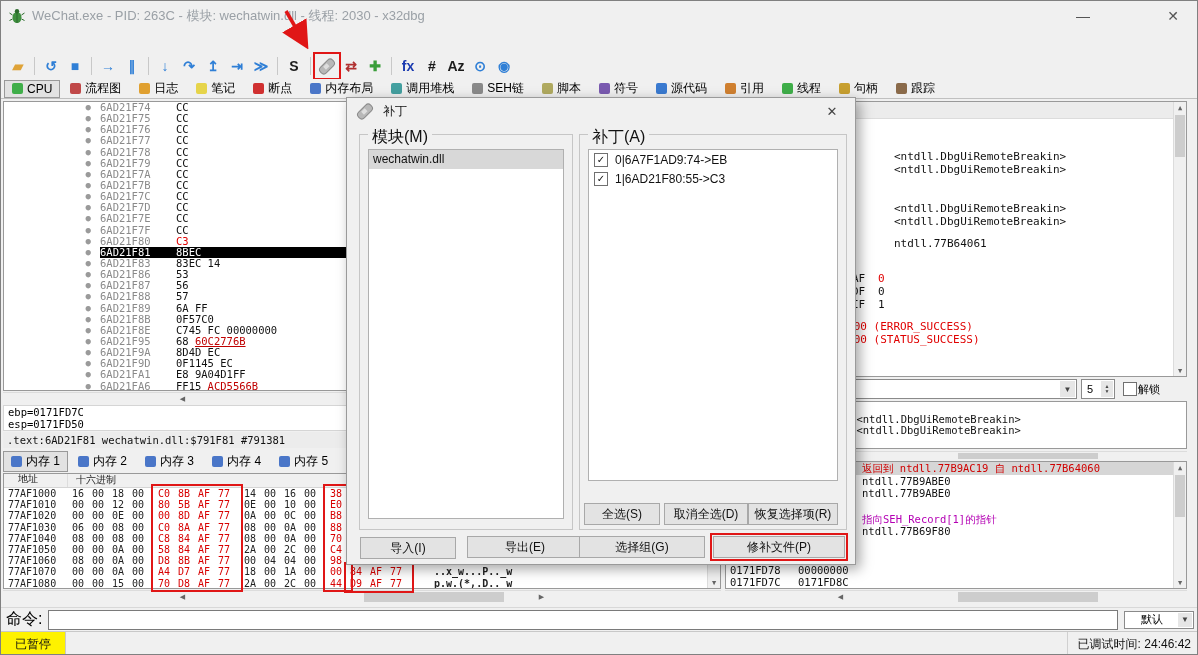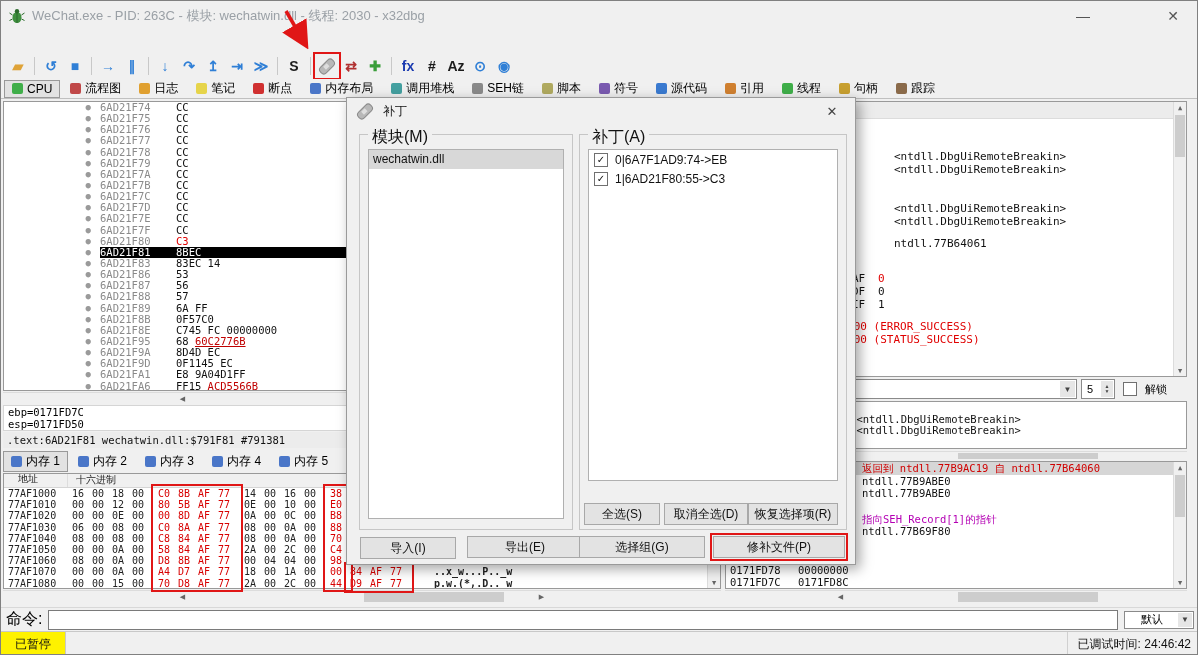--- a/index.html
+++ b/index.html
@@ -74,21 +74,21 @@
   .fname{width:26px;flex:0 0 auto;}
   .fval{width:34px;flex:0 0 auto;}
   .gap{height:9px;}
 
   
   #callrow{position:absolute;left:724px;top:378px;width:462px;height:20px;display:flex;align-items:center;}
   #ccselect{width:352px;height:20px;background:#fff;border:1px solid #8a8a8a;font-size:11px;display:flex;align-items:center;padding:0 4px;box-sizing:border-box;position:relative;}
   #ccselect .dd{position:absolute;right:1px;top:1px;bottom:1px;width:15px;background:#e6e6e6;display:flex;align-items:center;justify-content:center;font-size:8px;color:#444;}
   #ccspin{width:34px;height:20px;margin-left:4px;background:#fff;border:1px solid #8a8a8a;font-size:11px;display:flex;align-items:center;padding-left:5px;box-sizing:border-box;position:relative;}
   #ccspin .spins{position:absolute;right:1px;top:1px;bottom:1px;width:12px;display:flex;flex-direction:column;align-items:center;justify-content:center;font-size:5px;color:#444;background:#e6e6e6;line-height:5px;}
-  #ccunlock{display:flex;align-items:center;margin-left:8px;font-size:11px;gap:8px;}
+  #ccunlock{display:flex;align-items:center;margin-left:8px;font-size:11px;gap:1px;}
   .cbox{width:12px;height:12px;border:1px solid #707070;background:#fff;display:inline-flex;align-items:center;justify-content:center;font-size:10px;line-height:10px;}
 
   
   #args{position:absolute;left:724px;top:400px;width:462px;height:48px;background:#fff;border:1px solid #999;box-sizing:border-box;font-size:10.5px;overflow:hidden;}
   .argrow{height:11.5px;line-height:11.5px;padding-left:4px;white-space:pre;color:#111;}
 
   
   #stack{position:absolute;left:724px;top:460px;width:462px;height:128px;background:#fff;border:1px solid #999;box-sizing:border-box;overflow:hidden;}
   .srow{display:flex;height:12.7px;line-height:12.7px;font-size:10.5px;white-space:pre;color:#111;}
   .saddr{width:72px;flex:0 0 auto;padding-left:4px;box-sizing:border-box;}

